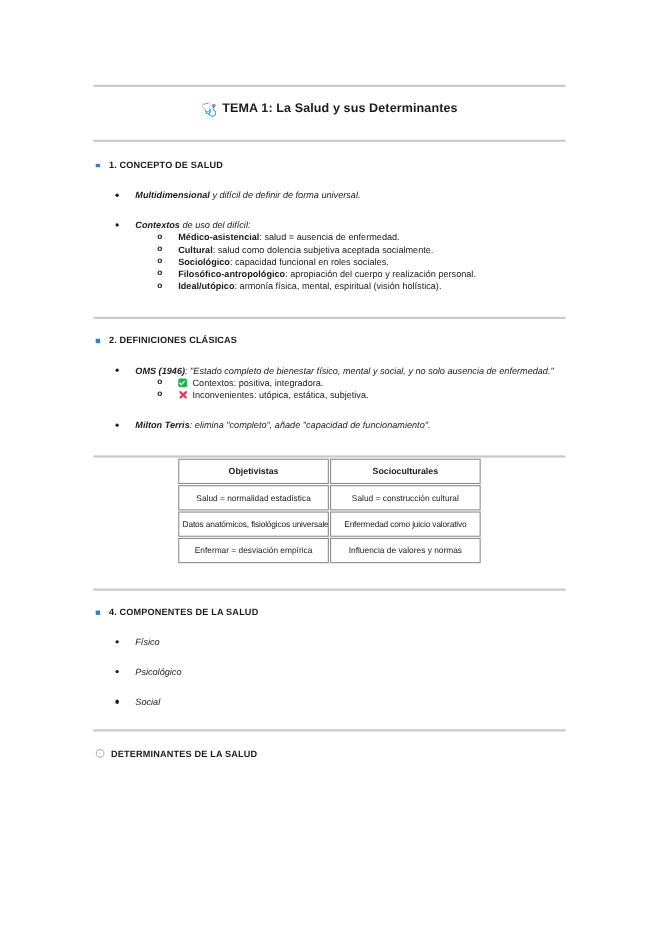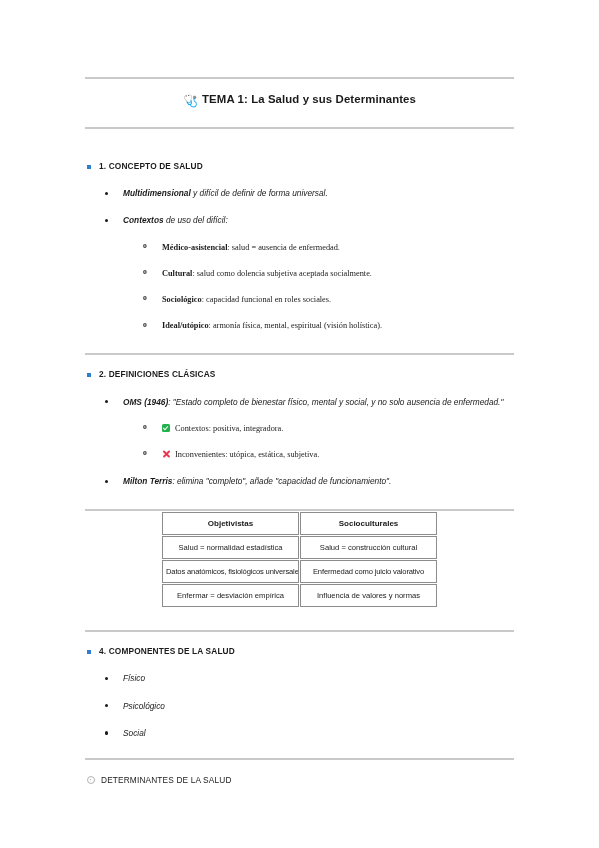--- a/index.html
+++ b/index.html
@@ -71,21 +71,21 @@
   }
   .lvl1::before {
     content: "";
     position: absolute;
     left: 2px;
     top: 4px;
     width: 3.5px;
     height: 3.5px;
     background: #2f7fd1;
   }
-  .lvl1.first { margin-top: 32px; }
+  .lvl1.first { margin-top: 16px; }
 
   
   .lvl2 {
     padding-left: 38px;
     margin-top: 16px;
     font-style: italic;
   }
   .lvl2::before {
     content: "";
     position: absolute;
@@ -93,22 +93,20 @@
     top: 3.5px;
     width: 3.2px;
     height: 3.2px;
     border-radius: 50%;
     background: #1a1a1a;
   }
 
   
   .lvl3 {
     padding-left: 77px;
-    margin-top: 15px;
-    font-family: Liberation Serif, serif;
   }
   .lvl3::before {
     content: "o";
     position: absolute;
     left: 58px;
     top: -0.5px;
     font-size: 7.6px;
     font-weight: bold;
     color: #1a1a1a;
     line-height: 1.35;
@@ -180,21 +178,21 @@
     height: 1.4px;
     border-radius: 50%;
     background: #9a9a9a;
   }
 
   .det-heading {
     position: relative;
     padding-left: 2px;
     margin-top: 15px;
     font-size: 8.3px;
-    font-weight: normal;
+    font-weight: bold;
     letter-spacing: .15px;
     line-height: 1.35;
   }
 
   
   .tbl-wrap {
     margin-top: 0;
     display: flex;
     justify-content: center;
   }
@@ -244,20 +242,23 @@
   </div>
 
   <div class="lvl3">
     <b>Médico-asistencial</b><span>: salud = ausencia de enfermedad.</span>
   </div>
   <div class="lvl3">
     <b>Cultural</b><span>: salud como dolencia subjetiva aceptada socialmente.</span>
   </div>
   <div class="lvl3">
     <b>Sociológico</b><span>: capacidad funcional en roles sociales.</span>
+  </div>
+  <div class="lvl3">
+    <b>Filosófico-antropológico</b><span>: apropiación del cuerpo y realización personal.</span>
   </div>
   <div class="lvl3">
     <b>Ideal/utópico</b><span>: armonía física, mental, espiritual (visión holística).</span>
   </div>
 
   <hr class="rule sec2">
 
   <div class="lvl1">
     <span>2. DEFINICIONES CLÁSICAS</span>
   </div>

